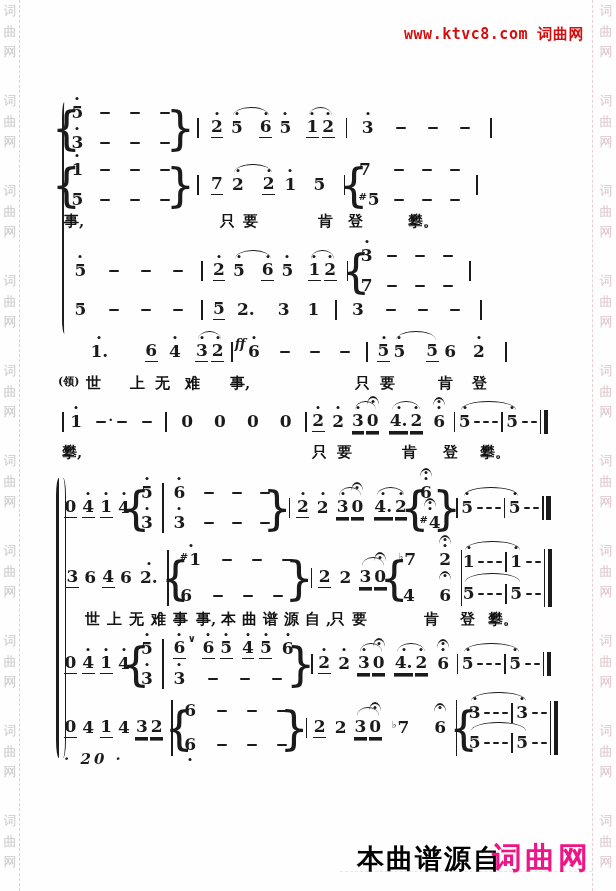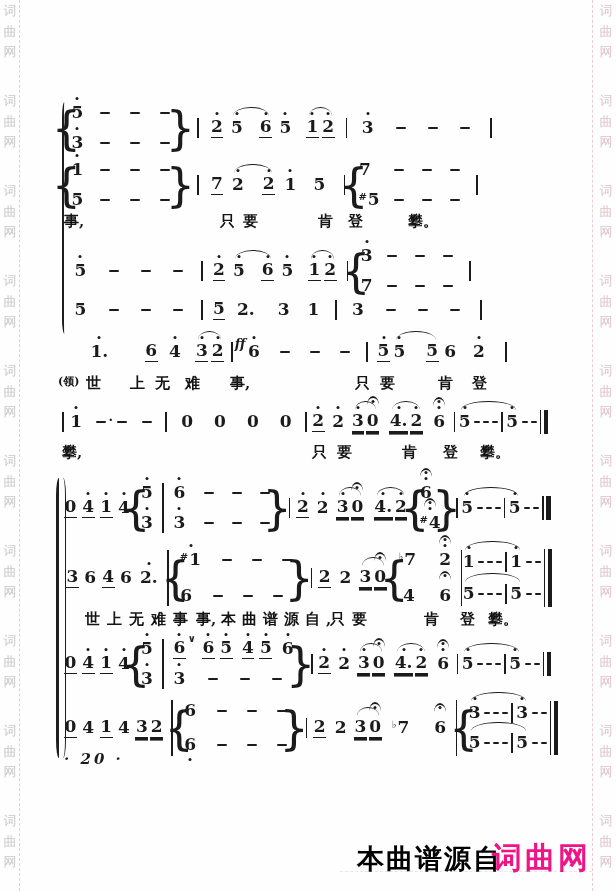--- a/index.html
+++ b/index.html
@@ -172,20 +172,21 @@
         <span class="wm-ch">曲</span>
         <span class="wm-ch">网</span>
       </div>
       <div class="wm-g" style="top: 814px;">
         <span class="wm-ch">词</span>
         <span class="wm-ch">曲</span>
         <span class="wm-ch">网</span>
       </div>
     </div>
 
+  <div class="red-head" style="color: rgb(212, 15, 15);">www.ktvc8.com 词曲网</div>
 
   <div id="music-layer">
       <div class="sys" style="top: 100px; height: 56px;">
         <span class="brace">{</span>
         <span class="twov" style="height: 52px;">
           <span class="vrow">
             <span class="note">
               <span class="nv">5</span>
               <span class="dotab"></span>
             </span>

